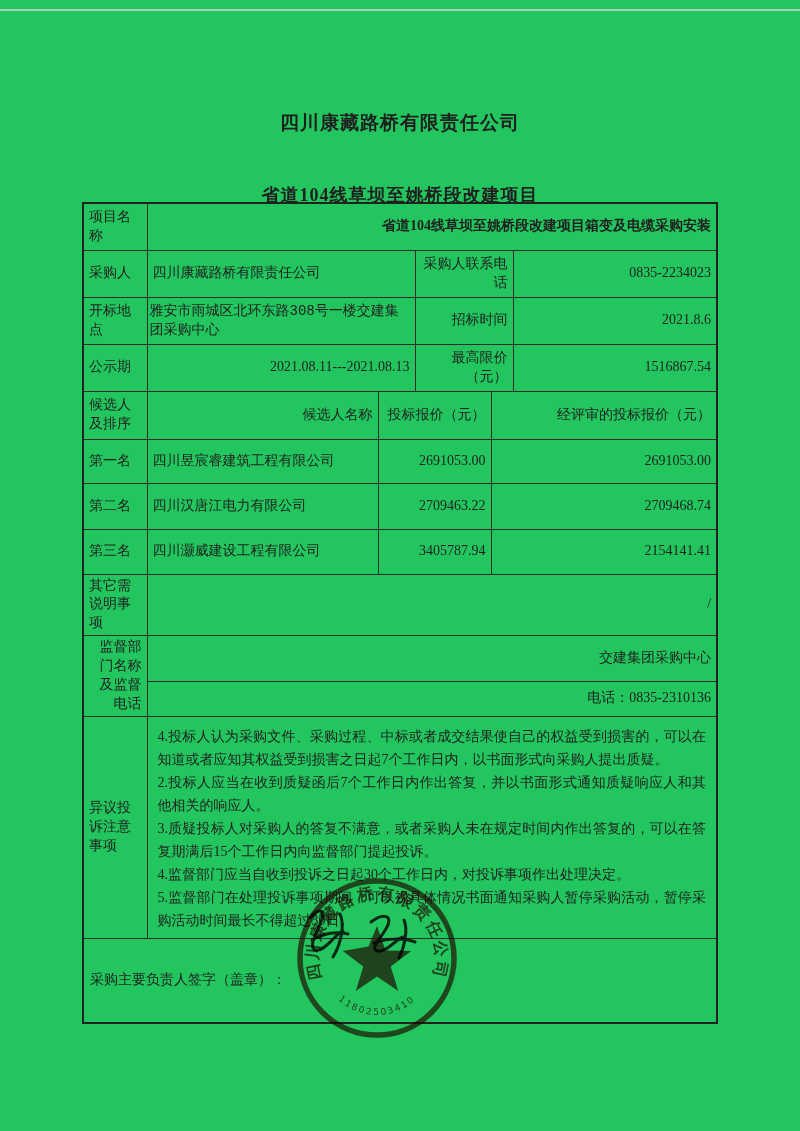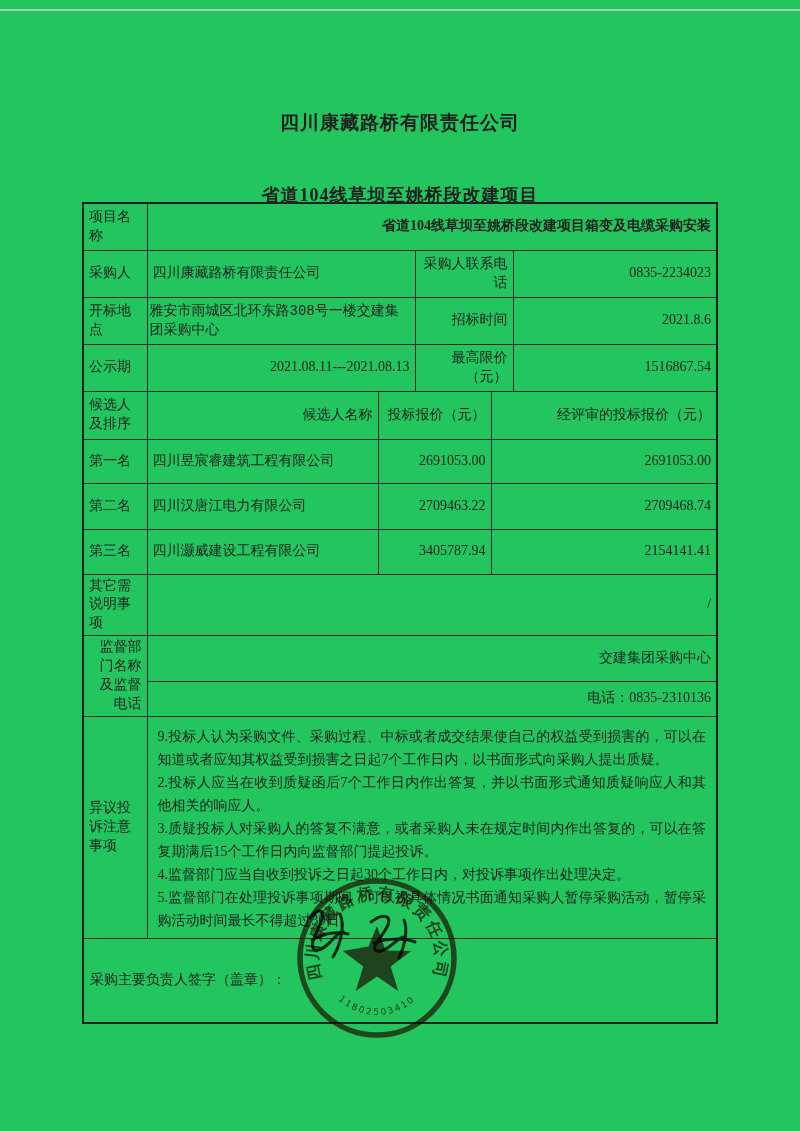--- a/index.html
+++ b/index.html
@@ -130,21 +130,21 @@
       <tr style="height:38px">
         <td class="ctr" rowspan="2">监督部门名称及监督电话</td>
         <td class="ctr" colspan="5">交建集团采购中心</td>
       </tr>
       <tr style="height:29px">
         <td class="ctr" colspan="5">电话：0835-2310136</td>
       </tr>
       <tr style="height:188px">
         <td class="lab">异议投诉注意事项</td>
         <td class="complaint-cell" colspan="5">
-          <p>9.投标人认为采购文件、采购过程、中标或者成交结果使自己的权益受到损害的，可以在知道或者应知其权益受到损害之日起7个工作日内，以书面形式向采购人提出质疑。</p>
+          <p>4.投标人认为采购文件、采购过程、中标或者成交结果使自己的权益受到损害的，可以在知道或者应知其权益受到损害之日起7个工作日内，以书面形式向采购人提出质疑。</p>
           <p>2.投标人应当在收到质疑函后7个工作日内作出答复，并以书面形式通知质疑响应人和其他相关的响应人。</p>
           <p>3.质疑投标人对采购人的答复不满意，或者采购人未在规定时间内作出答复的，可以在答复期满后15个工作日内向监督部门提起投诉。</p>
           <p>4.监督部门应当自收到投诉之日起30个工作日内，对投诉事项作出处理决定。</p>
           <p>5.监督部门在处理投诉事项期间，可以视具体情况书面通知采购人暂停采购活动，暂停采购活动时间最长不得超过30日。</p>
         </td>
       </tr>
       <tr style="height:85px">
         <td class="lft sig-cell" colspan="6">
           <span>采购主要负责人签字（盖章）：</span>
         </td>

